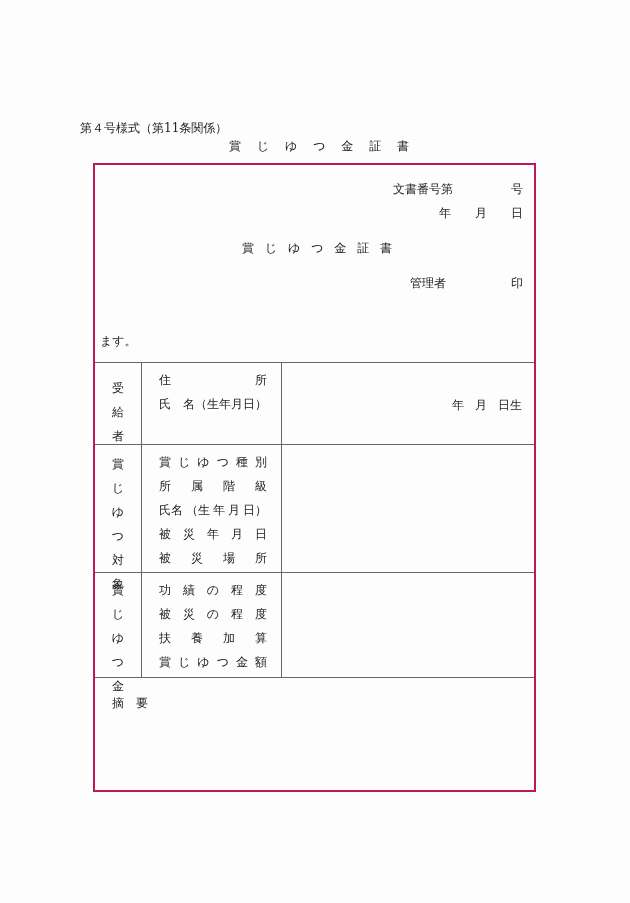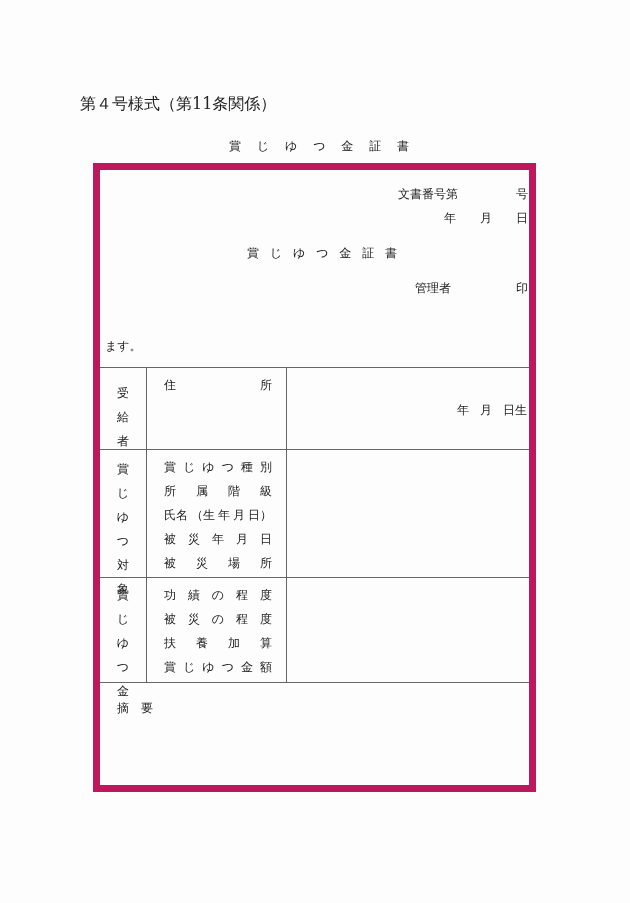--- a/index.html
+++ b/index.html
@@ -1,28 +1,28 @@
 <!DOCTYPE html>
 <html><head>
 <meta charset="utf-8">
 <style>
   html,body{margin:0;padding:0;background:#fdfdfd;}
   body{width:630px;height:903px;position:relative;font-family:"DejaVu Serif","Liberation Serif",serif;color:#222;font-size:12px;}
   .abs{position:absolute;white-space:nowrap;}
-  .box{position:absolute;left:93px;top:163px;width:443px;height:629px;border:7px solid #be185d;box-sizing:border-box;}
+  .box{position:absolute;left:93px;top:163px;width:443px;height:629px;border:2px solid #be185d;box-sizing:border-box;}
   .hline{position:absolute;left:0;width:100%;height:0;border-top:1px solid #666;}
   .vline{position:absolute;width:0;border-left:1px solid #666;}
   .vert{position:absolute;text-align:center;width:46px;line-height:24px;}
   .lab{position:absolute;left:64px;width:108px;line-height:24px;}
   .lab div{display:flex;justify-content:space-between;}
 </style>
 </head>
 <body>
 
-<div class="abs" style="left:80px;top:94px;font-size:16px;">第４号様式（第11条関係）</div>
+<div class="abs" style="left:80px;top:120px;font-size:12px;">第４号様式（第11条関係）</div>
 
 <div class="abs" style="left:229px;top:138px;width:180px;display:flex;justify-content:space-between;">
   <span>賞</span>
     <span>じ</span>
     <span>ゆ</span>
     <span>つ</span>
     <span>金</span>
     <span>証</span>
     <span>書</span>
 </div>
@@ -65,20 +65,23 @@
 
   <div class="vert" style="left:0;top:211px;">
     <div>受</div>
       <div>給</div>
       <div>者</div>
   </div>
   <div class="lab" style="top:203px;">
     <div>
         <span>住</span>
         <span>所</span>
+      </div>
+    <div>
+        <span>氏　名（生年月日）</span>
       </div>
   </div>
   <div class="abs" style="left:187px;top:198px;width:254px;height:80px;"></div>
   <div class="abs" style="left:357px;top:232px;width:70px;display:flex;justify-content:space-between;">
     <span>年</span>
       <span>月</span>
       <span>日生</span>
   </div>
 
   <div class="vert" style="left:0;top:287px;">

